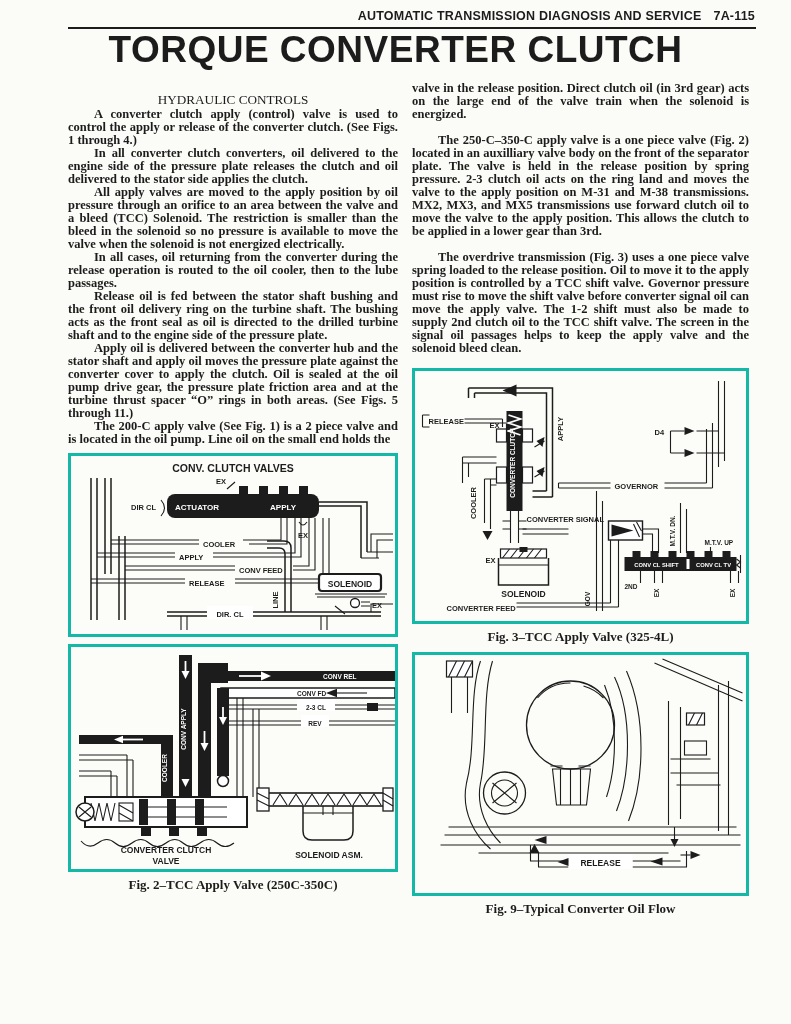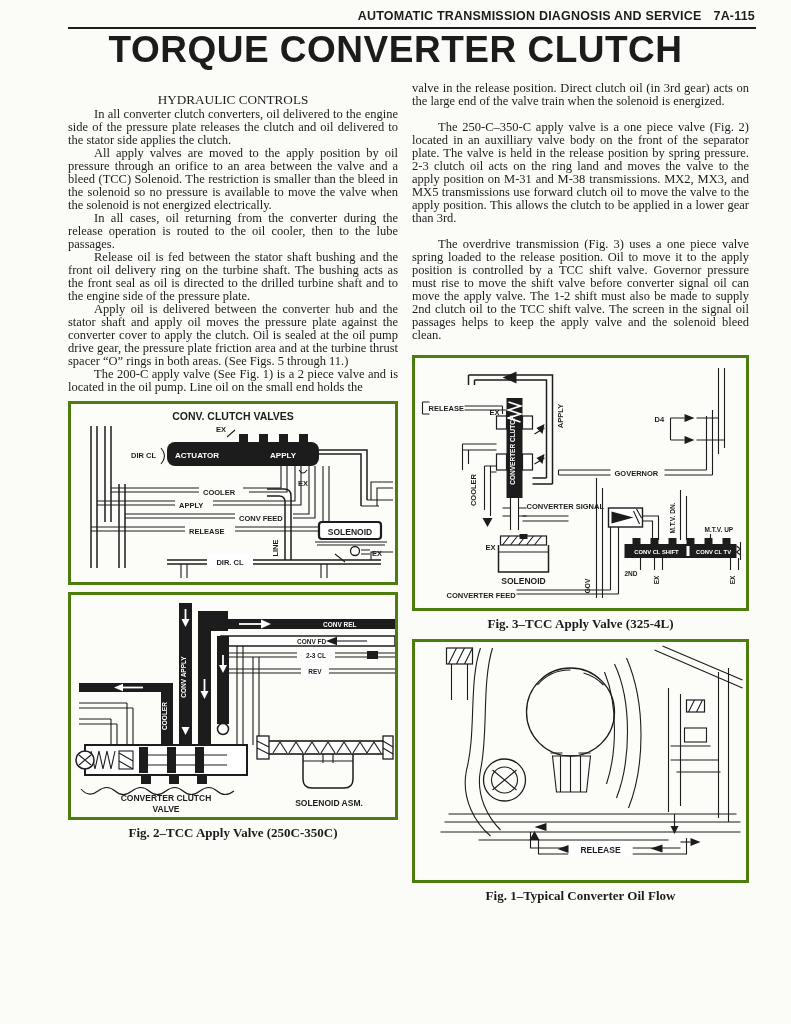--- a/index.html
+++ b/index.html
@@ -11,26 +11,26 @@
   .hdr .pgnum{margin-left:12px;}
   .hdr-rule{position:absolute;top:27px;left:68px;right:35px;height:2px;background:#1c1c1c;}
   .doc-title{position:absolute;top:29px;left:0;right:0;text-align:center;
              font-family:"Liberation Sans",sans-serif;font-weight:bold;font-size:37px;
              letter-spacing:.5px;}
   
   .col{position:absolute;top:82px;font-size:12.5px;line-height:13px;text-align:justify;}
   .col-left{left:68px;width:330px;}
   .col-right{left:412px;width:337px;}
   .col h2{font-size:13.2px;font-weight:normal;margin:11px 0 2px 0;text-align:center;}
-  .col p{margin:0;text-indent:26px;}
+  .col p{margin:0;text-indent:26px;font-weight:bold;}
   .col-right p{margin:0 0 13px 0;}
   .no-indent{text-indent:0 !important;}
   
   .figwrap{margin-top:7px;}
-  .fig{border:3px solid #4d7c0f;background:#fcfcf9;}
+  .fig{border:3px solid #14b8a6;background:#fcfcf9;}
   .fig svg{display:block;}
   .fig-caption{text-align:center;font-weight:bold;font-size:13px;line-height:15px;
                margin:5px 0 8px 0;text-indent:0;}
   
   .p{stroke:#1c1c1c;stroke-width:1.5;fill:none;}
   .p2{stroke:#1c1c1c;stroke-width:1.1;fill:none;}
   .k{fill:#1c1c1c;stroke:none;}
   .wk{fill:#ffffff;stroke:none;}
   .wa{stroke:#ffffff;stroke-width:1.8;fill:none;}
   .t{font:bold 7.5px "Liberation Sans",sans-serif;fill:#1c1c1c;}
@@ -48,20 +48,21 @@
 
   <div class="hdr">
     <span>AUTOMATIC TRANSMISSION DIAGNOSIS AND SERVICE</span><span class="pgnum">7A-115</span>
   </div>
   <div class="hdr-rule"></div>
 
   <div class="doc-title">TORQUE CONVERTER CLUTCH</div>
 
   <div class="col col-left">
     <h2>HYDRAULIC CONTROLS</h2>
+    <p>A converter clutch apply (control) valve is used to control the apply or release of the converter clutch. (See Figs. 1 through 4.)</p>
     <p>In all converter clutch converters, oil delivered to the engine side of the pressure plate releases the clutch and oil delivered to the stator side applies the clutch.</p>
     <p>All apply valves are moved to the apply position by oil pressure through an orifice to an area between the valve and a bleed (TCC) Solenoid. The restriction is smaller than the bleed in the solenoid so no pressure is available to move the valve when the solenoid is not energized electrically.</p>
     <p>In all cases, oil returning from the converter during the release operation is routed to the oil cooler, then to the lube passages.</p>
     <p>Release oil is fed between the stator shaft bushing and the front oil delivery ring on the turbine shaft. The bushing acts as the front seal as oil is directed to the drilled turbine shaft and to the engine side of the pressure plate.</p>
     <p>Apply oil is delivered between the converter hub and the stator shaft and apply oil moves the pressure plate against the converter cover to apply the clutch. Oil is sealed at the oil pump drive gear, the pressure plate friction area and at the turbine thrust spacer “O” rings in both areas. (See Figs. 5 through 11.)</p>
     <p>The 200-C apply valve (See Fig. 1) is a 2 piece valve and is located in the oil pump. Line oil on the small end holds the</p>
 
     <div class="figwrap">
       <div class="fig">
         <svg viewBox="0 0 324 178" width="324" height="178">
@@ -299,17 +300,17 @@
             <path class="p2" d="M112,190 V206 H150 M120,198 V212 H150"></path>
             <polygon class="k" points="111,198 121,198 116,189"></polygon>
             <path class="p2" d="M214,206 H262 M214,212 H268 V196"></path>
             <rect class="wk" x="150" y="199" width="64" height="15"></rect>
             <polygon class="k" points="150,203 150,211 139,207"></polygon>
             <polygon class="k" points="244,202.5 244,210.5 232,206.5"></polygon>
           </g>
           <text class="tb" x="182" y="211" text-anchor="middle">RELEASE</text>
         </svg>
       </div>
-      <div class="fig-caption">Fig. 1–Typical Converter Oil Flow</div>
+      <div class="fig-caption">Fig. 9–Typical Converter Oil Flow</div>
     </div>
   </div>
 
 </div>
 
 </body></html>

